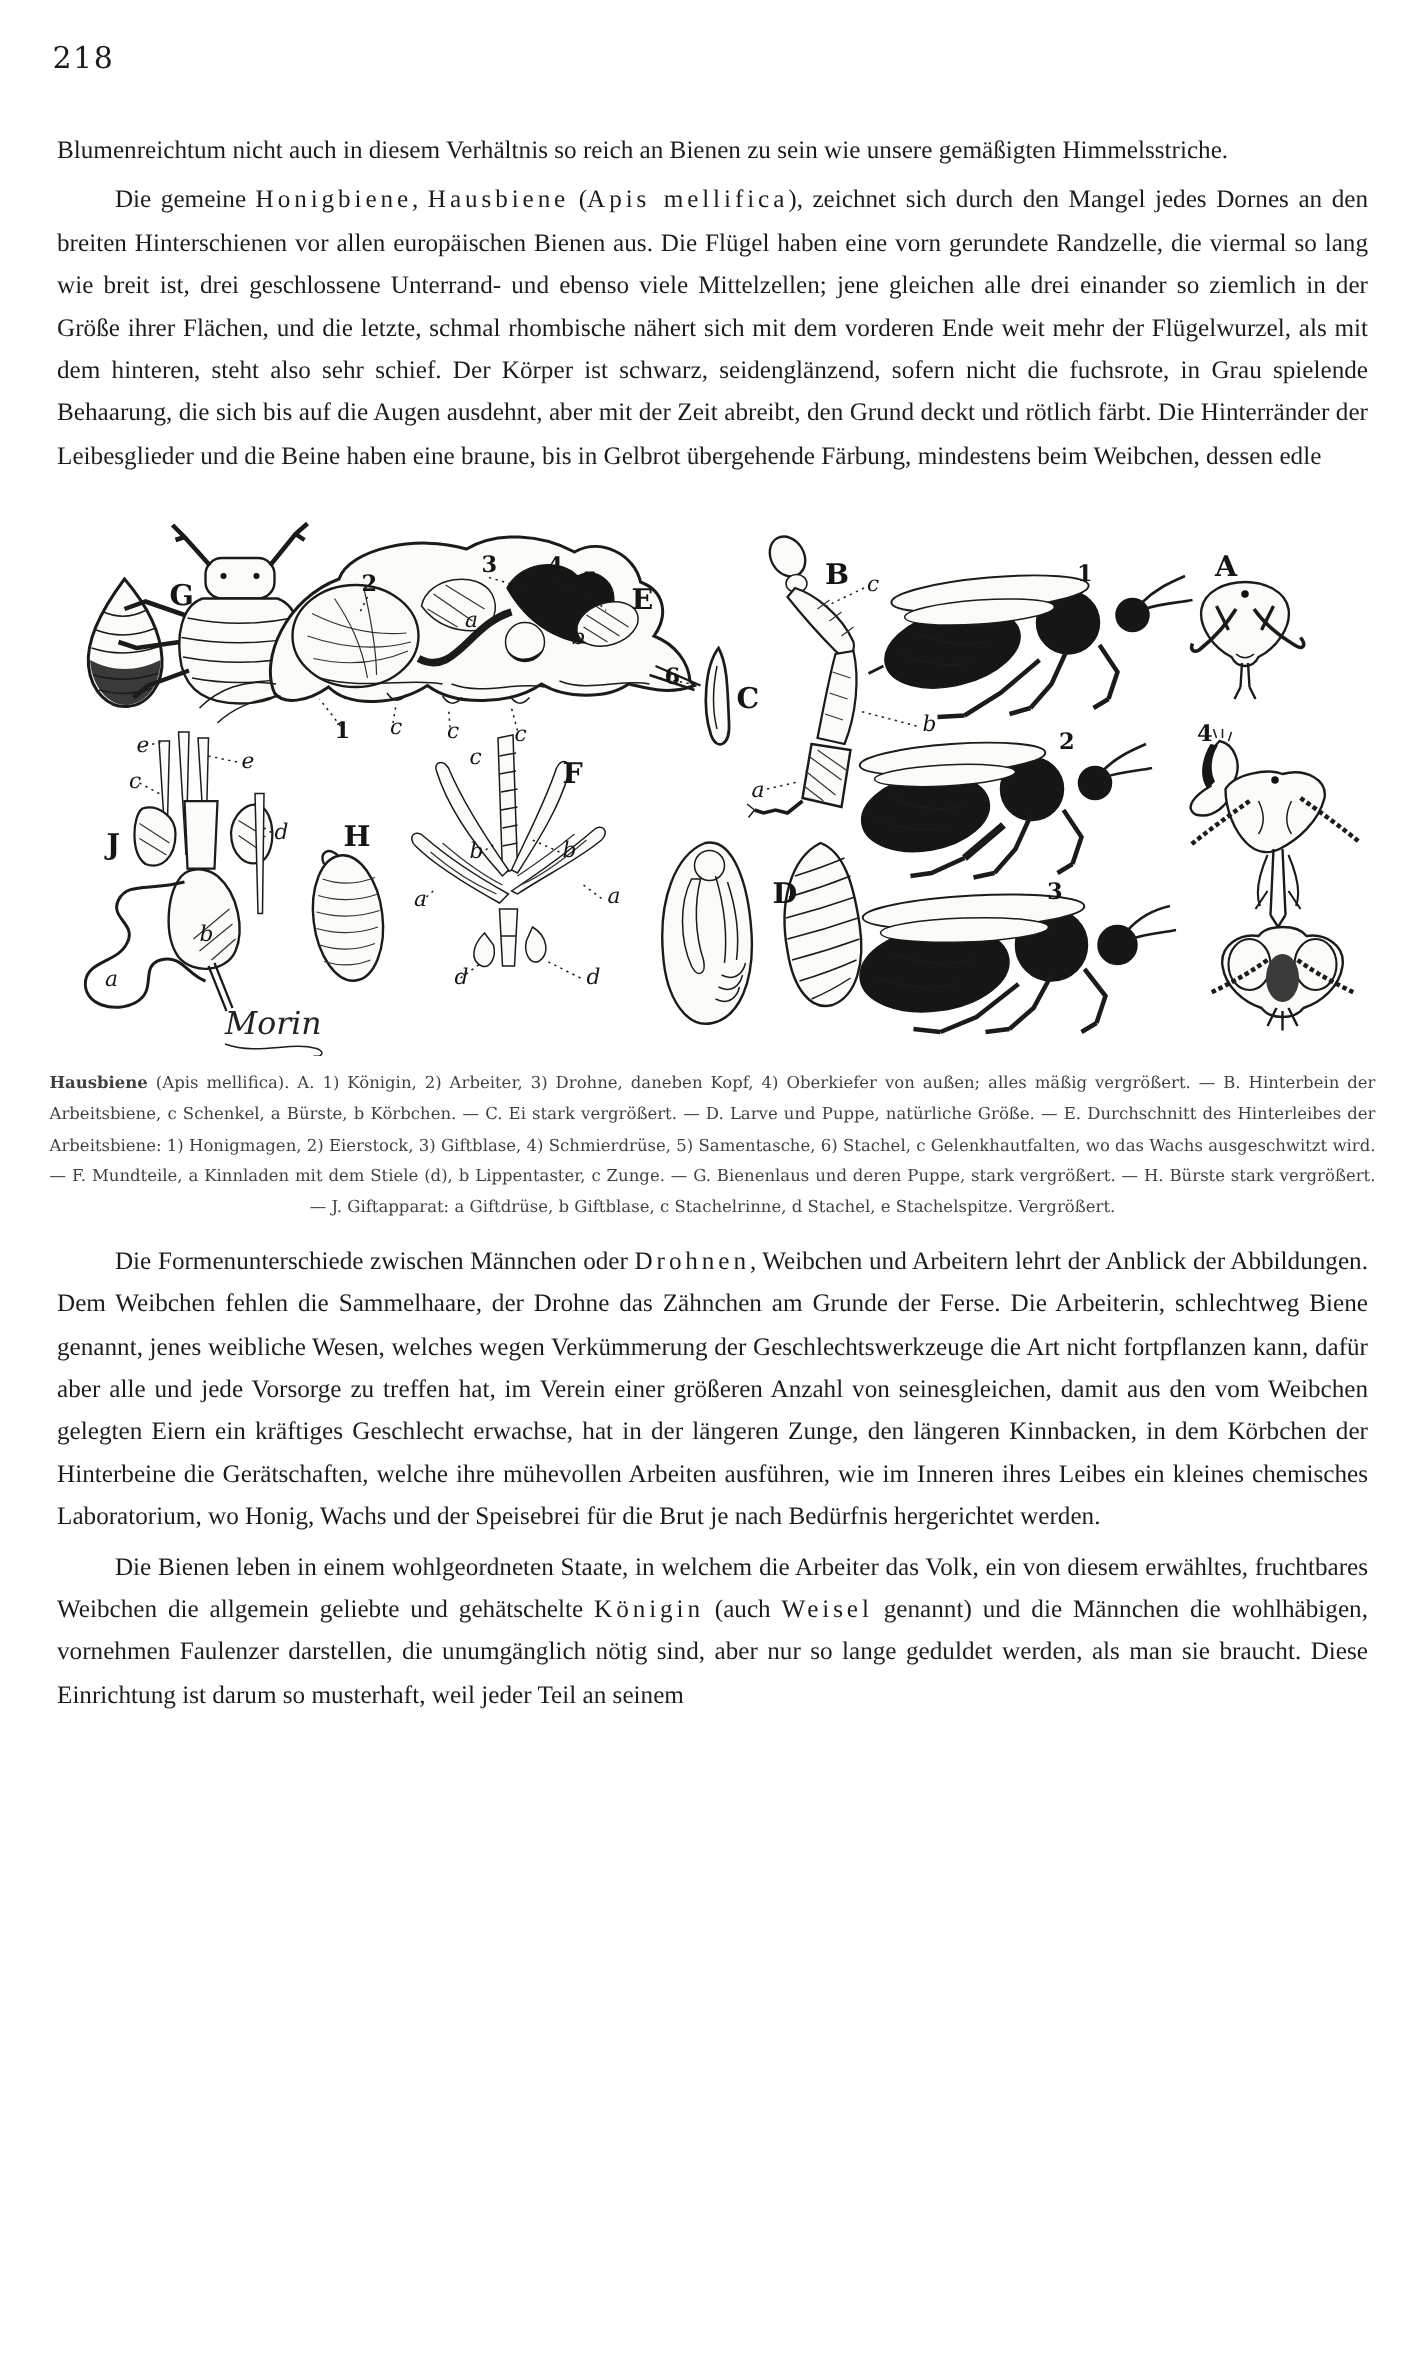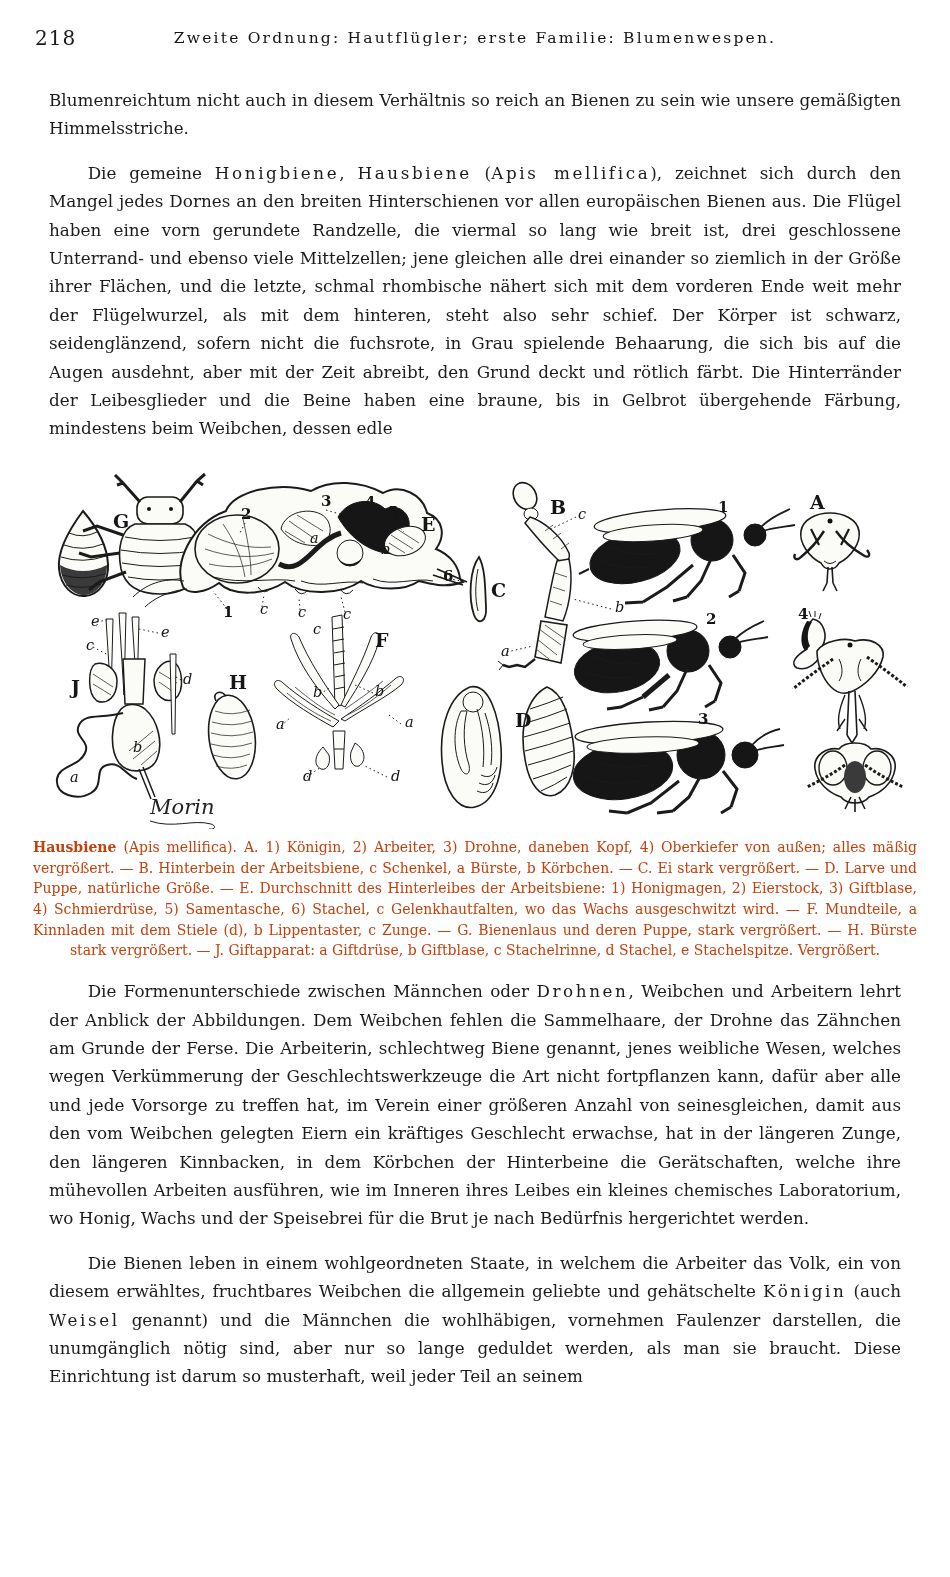--- a/index.html
+++ b/index.html
@@ -11,51 +11,50 @@
   .page{padding:26px 33px 0 33px;}
   
   .pagehead{position:relative;height:30px;margin-bottom:30px;}
   .pagenum{position:absolute;left:2px;top:0;font-size:20px;letter-spacing:1px;}
   .runhead{
     text-align:center;font-size:15.5px;letter-spacing:2.2px;
     padding-top:3px;color:#141414;
   }
   
   .bodytext{font-size:16.8px;line-height:28.4px;text-align:justify;}
-  .bodytext p{margin:16px;}
+  .bodytext p{margin:5px;font-family:Liberation Serif, serif;}
   .bodytext p.ind{text-indent:2.3em;}
   .sp{letter-spacing:2.6px;}
   .bd{font-weight:bold;}
   
   .figure{margin-top:26px;}
   .figure svg{display:block;}
   .fig-label{font-family:"DejaVu Serif",serif;font-style:italic;font-size:14.5px;fill:#151515;}
   .fig-label.num{font-style:normal;font-weight:bold;font-size:15px;}
   .fig-label.cap{font-style:normal;font-weight:bold;font-size:19px;}
   .sig{font-family:"DejaVu Serif",serif;font-style:italic;font-size:21px;fill:#222;}
   .ln{stroke:#1b1b1b;fill:none;}
   .dot{stroke:#1b1b1b;fill:none;stroke-width:1;stroke-dasharray:1.5,3;}
   .wh{fill:#fbfbf8;stroke:#1b1b1b;}
   .bk{fill:#161616;stroke:#161616;}
   .hatch{stroke:#333;stroke-width:.8;fill:none;}
   
   .caption{
-    margin-top:8px;font-size:14px;line-height:20.7px;
-    text-align:justify;text-align-last:center;color:#c2410c;
+    margin-top:8px;font-size:11px;line-height:20.7px;
+    text-align:justify;text-align-last:center;color:#404040;
   }
   .bodytext2{margin-top:11px;}
 </style>
 </head>
 <body>
 
 <div class="page">
 
   <div class="pagehead">
     <span class="pagenum">218</span>
-    <div class="runhead">Zweite Ordnung: Hautflügler; erste Familie: Blumenwespen.</div>
   </div>
 
   <div class="bodytext">
     <p><span>Blumenreichtum nicht auch in diesem Verhältnis so reich an Bienen zu sein wie unsere gemäßigten Himmelsstriche.</span></p>
     <p class="ind"><span>Die gemeine </span><span class="sp">Honigbiene</span><span>, </span><span class="sp">Hausbiene</span><span> (</span><span class="sp">Apis mellifica</span><span>), zeichnet sich durch den Mangel jedes Dornes an den breiten Hinterschienen vor allen europäischen Bienen aus. Die Flügel haben eine vorn gerundete Randzelle, die viermal so lang wie breit ist, drei geschlossene Unterrand- und ebenso viele Mittelzellen; jene gleichen alle drei einander so ziemlich in der Größe ihrer Flächen, und die letzte, schmal rhombische nähert sich mit dem vorderen Ende weit mehr der Flügelwurzel, als mit dem hinteren, steht also sehr schief. Der Körper ist schwarz, seidenglänzend, sofern nicht die fuchsrote, in Grau spielende Behaarung, die sich bis auf die Augen ausdehnt, aber mit der Zeit abreibt, den Grund deckt und rötlich färbt. Die Hinterränder der Leibesglieder und die Beine haben eine braune, bis in Gelbrot übergehende Färbung, mindestens beim Weibchen, dessen edle</span></p>
   </div>
 
   <div class="figure">
     <svg width="884" height="360" viewBox="0 0 884 360">
 

